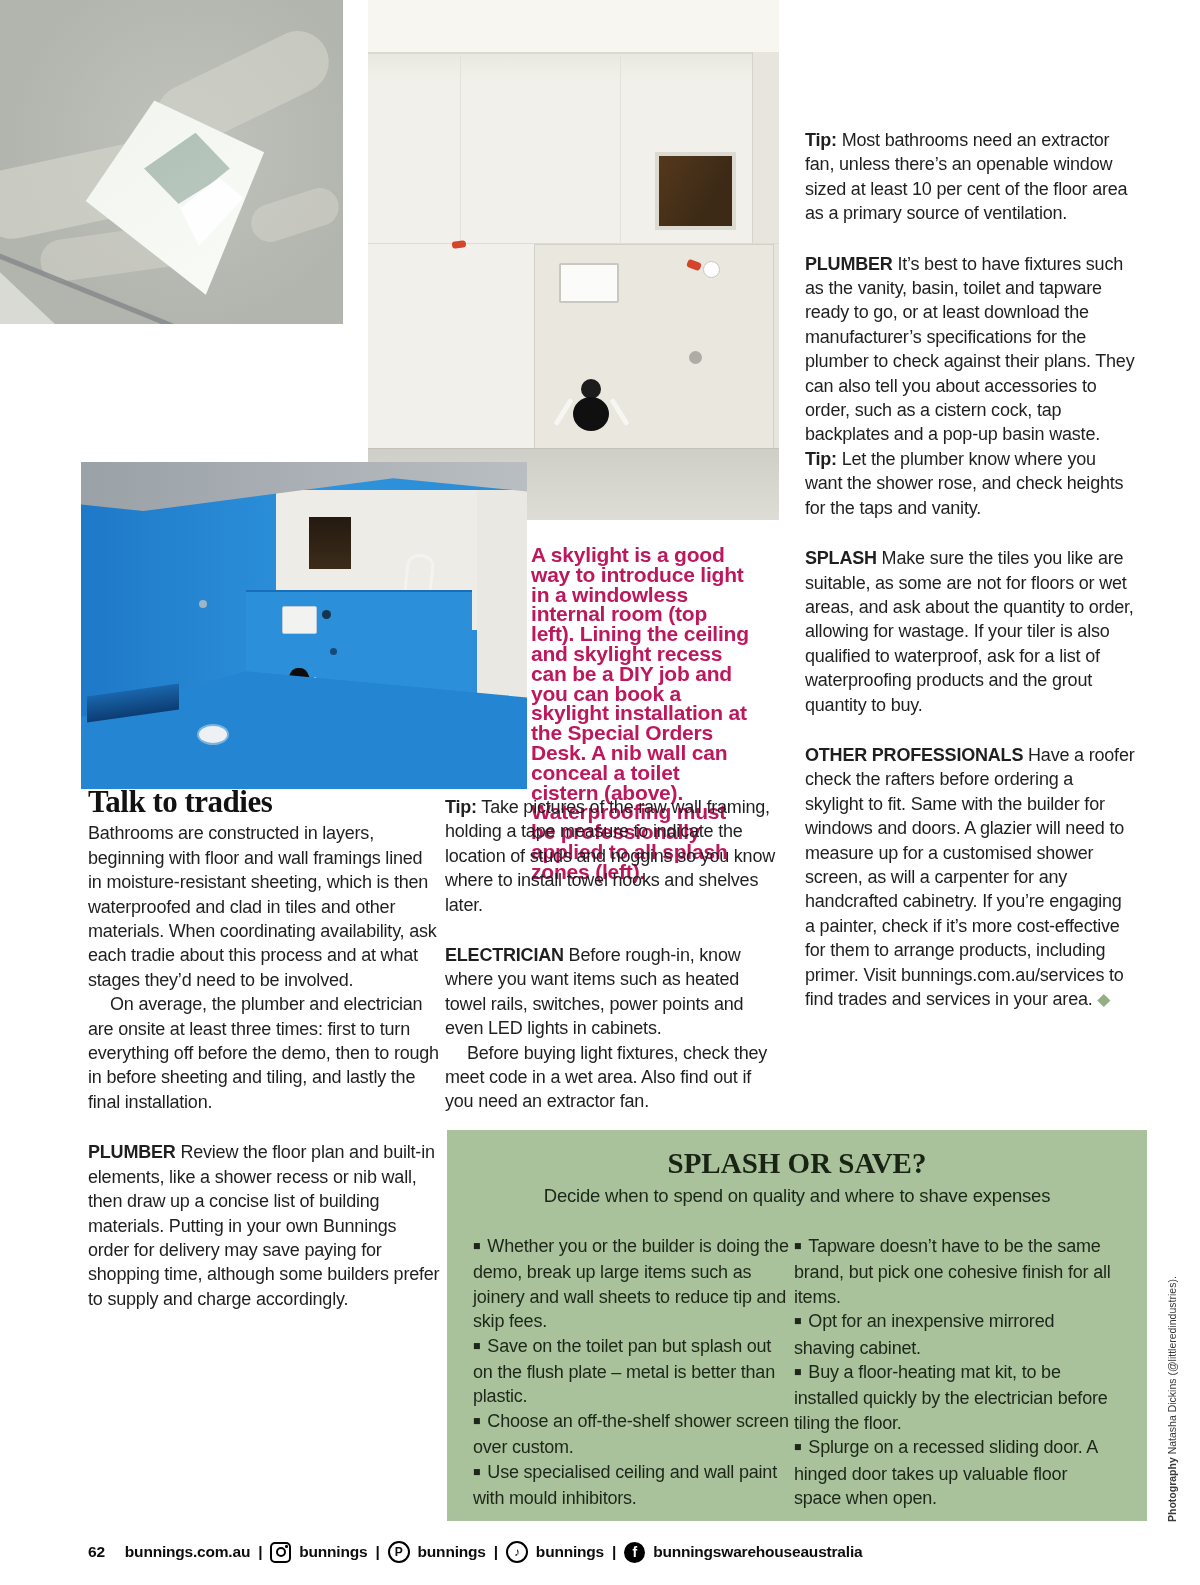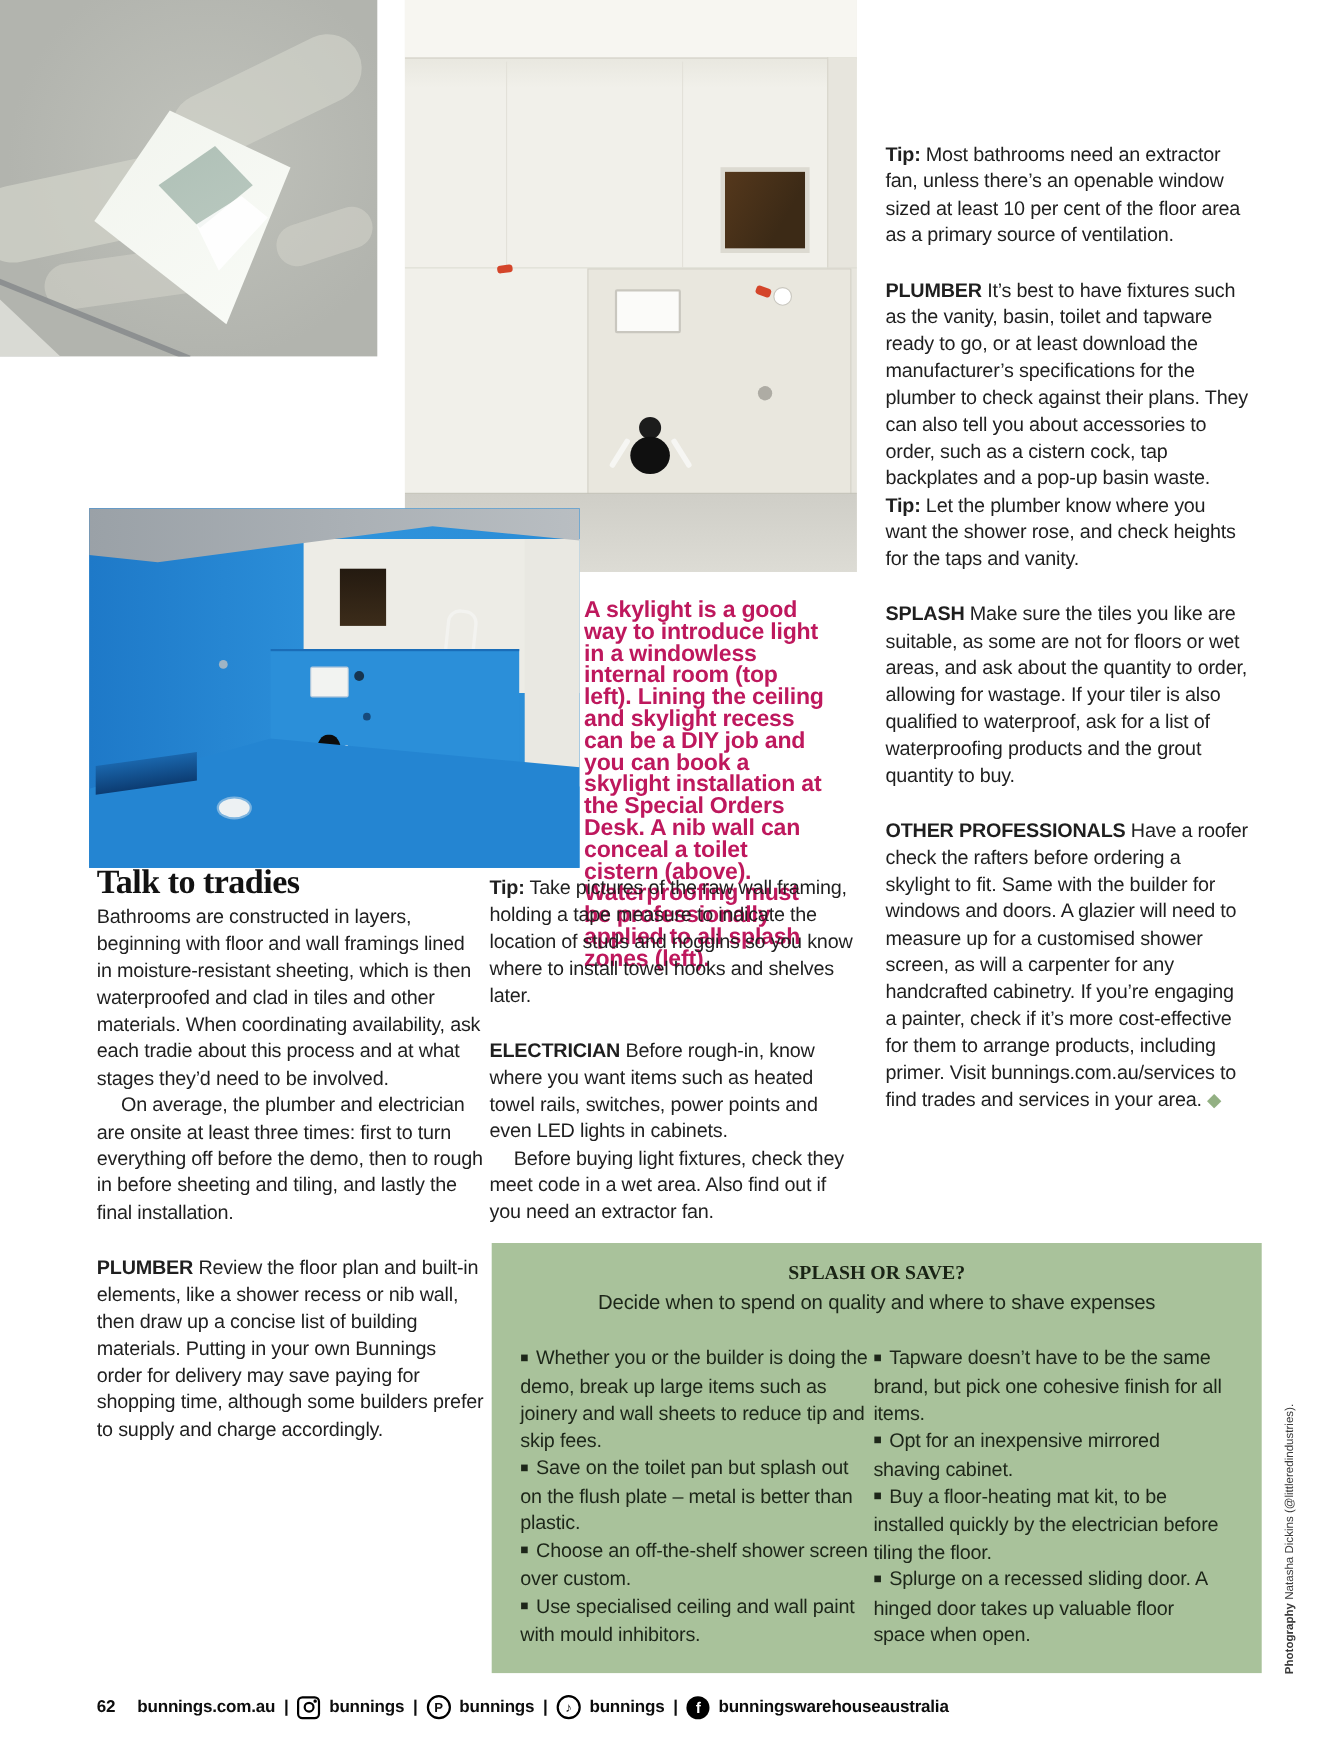--- a/index.html
+++ b/index.html
@@ -67,21 +67,21 @@
   #col-left{left:88px;top:790px;width:352px;}
   #col-mid{left:445px;top:795px;width:332px;}
   #col-right{left:805px;top:128px;width:330px;}
   .serif-head{font-family:"Liberation Serif",serif;font-weight:700;font-size:31px;letter-spacing:-0.5px;color:#121212;margin:0 0 7px 0;}
   .caption{position:absolute;left:531px;top:545px;width:220px;font-size:21px;line-height:19.8px;
            font-weight:600;letter-spacing:-0.2px;color:#be185d;}
   .endmark{color:#93b083;font-size:17px;}
 
   
   .splash{position:absolute;left:447px;top:1130px;width:700px;height:391px;background:#a9c29b;color:#1d2619;}
-  .splash-title{font-family:"Liberation Serif",serif;font-weight:700;font-size:18px;text-align:center;margin:17px 0 0 0;color:#1a2415;}
+  .splash-title{font-family:"Liberation Serif",serif;font-weight:700;font-size:29px;text-align:center;margin:17px 0 0 0;color:#1a2415;}
   .splash-sub{font-size:18.5px;text-align:center;margin:5px 0 0 0;letter-spacing:-0.2px;}
   .splash-cols{display:flex;padding:27px 26px 0 26px;}
   .splash-col{width:321px;font-size:18px;line-height:24.4px;letter-spacing:-0.2px;}
   .splash-col p{margin:0;}
   .bullet-marker{font-size:12.5px;margin-right:7px;position:relative;top:-2px;}
 
   
   .footer{position:absolute;left:88px;top:1541px;display:flex;align-items:center;gap:8px;
           font-size:15.5px;font-weight:700;letter-spacing:-0.2px;color:#0d0d0d;}
   .footer .pagenum{margin-right:12px;text-align:right;}

